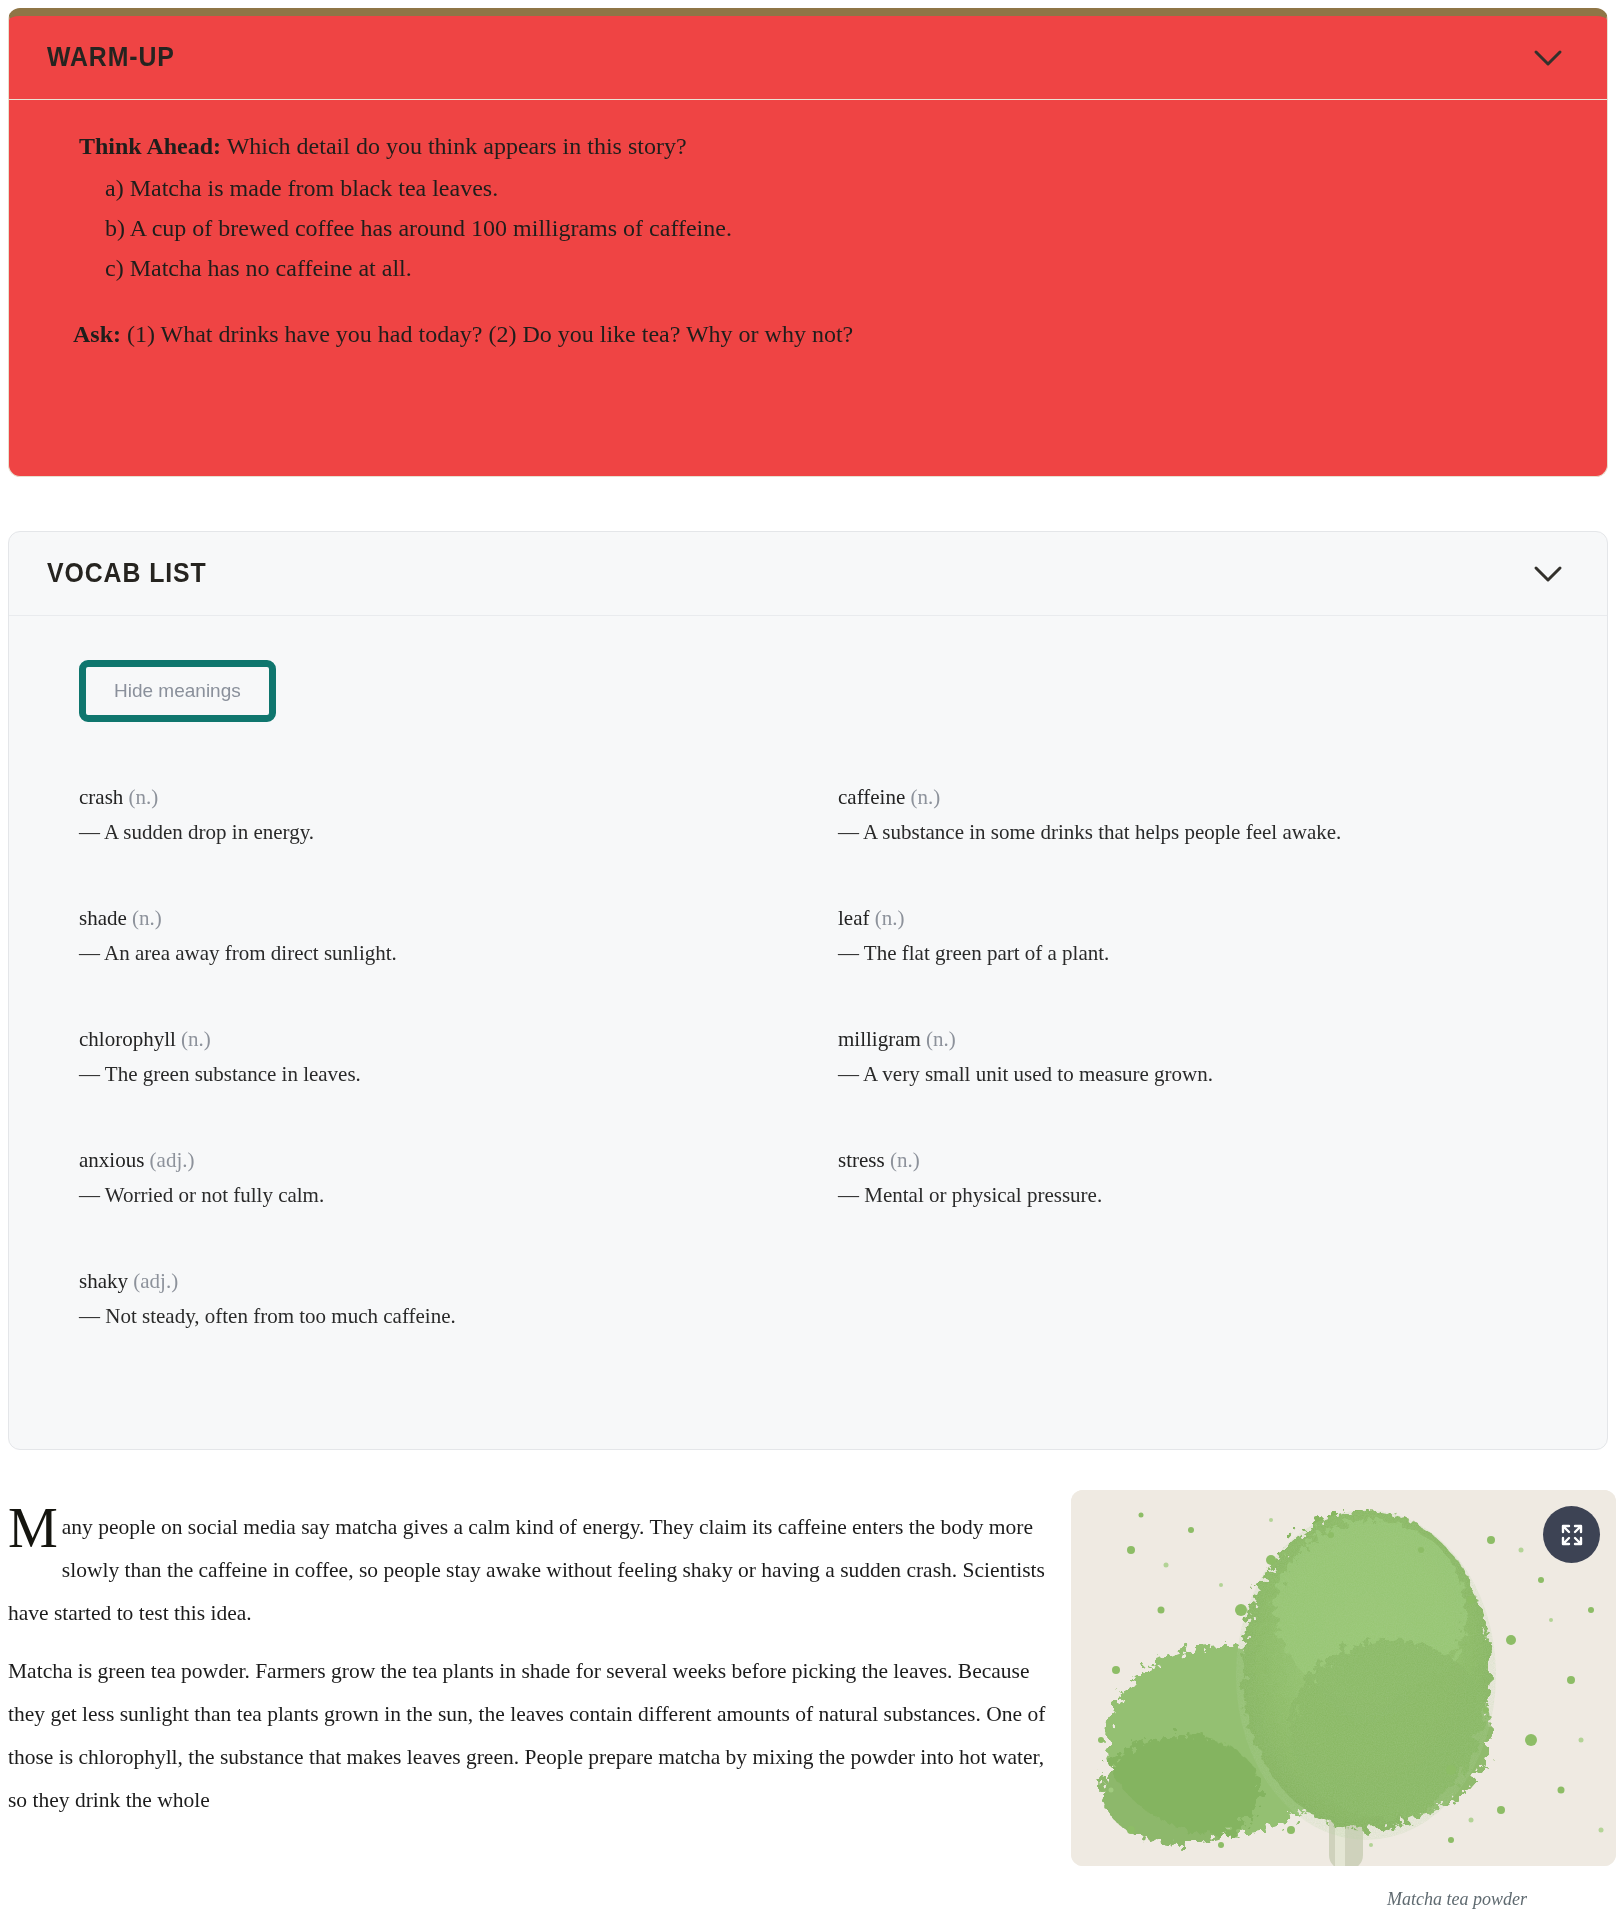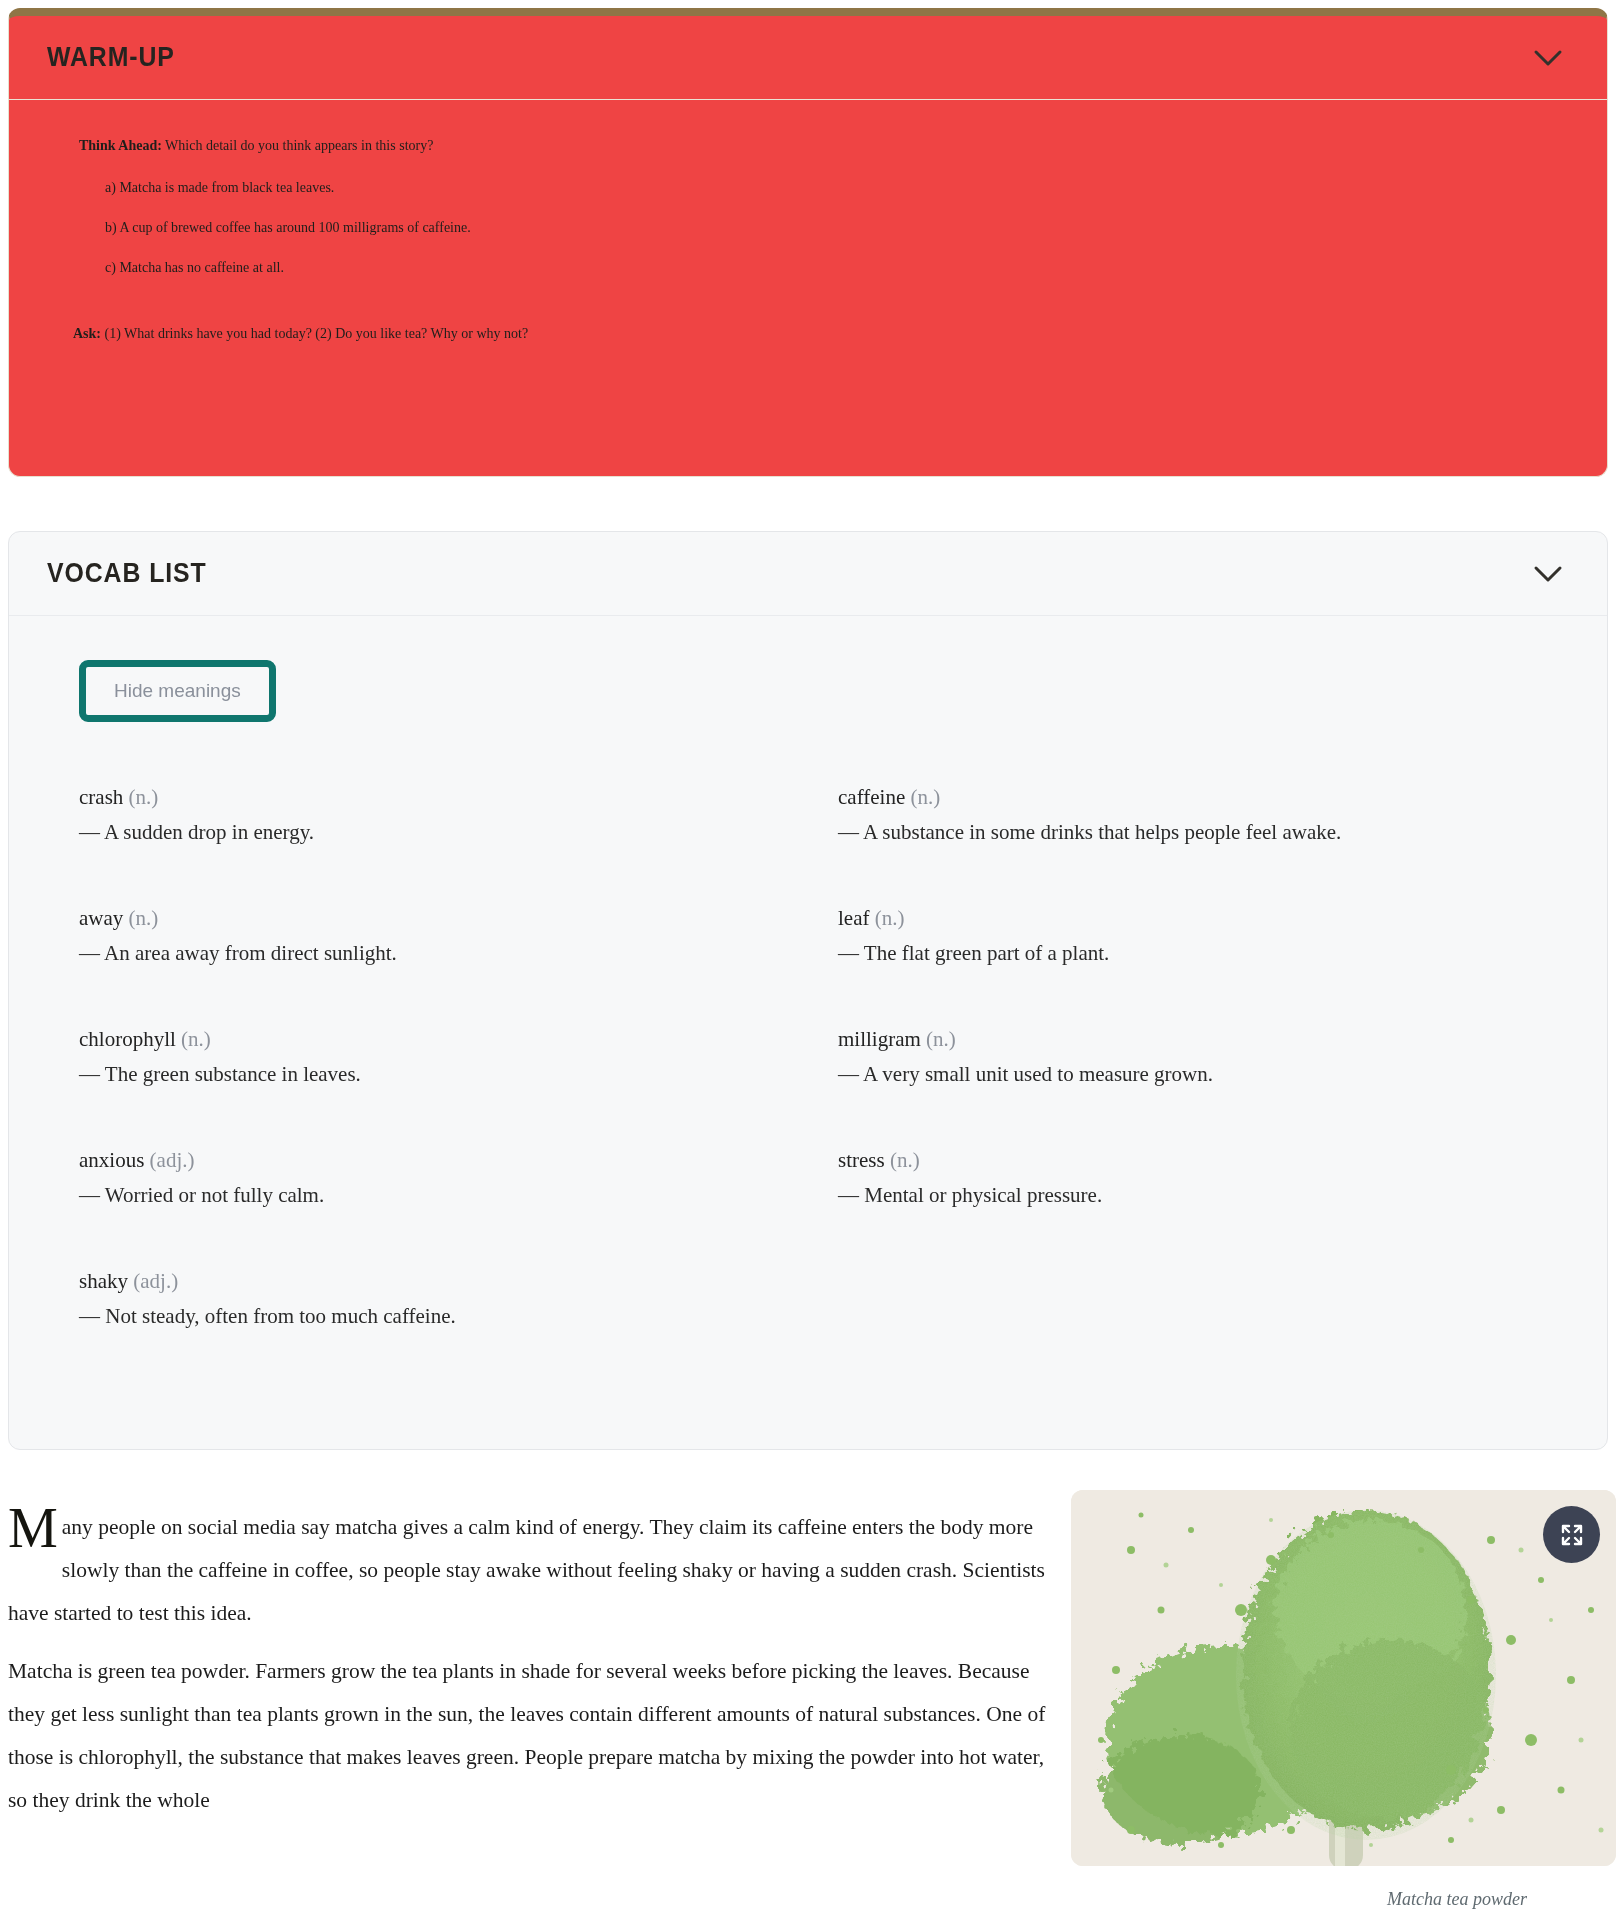--- a/index.html
+++ b/index.html
@@ -27,21 +27,21 @@
   .card-vocab  .card-header { border-bottom:1px solid #e9ebee; }
   .card-title {
     font-family:"Liberation Sans", sans-serif; font-weight:700;
     font-size:27px; letter-spacing:1px; color:#262420;
     transform:scaleX(0.92); transform-origin:left center;
   }
   .chev { width:30px; height:18px; cursor:pointer; }
   .chev svg { display:block; }
 
   
-  .warmup-body { padding:26px 56px 122px 56px; font-size:14px; line-height:40px; color:#1f1e1b; }
+  .warmup-body { padding:26px 56px 122px 56px; font-size:24px; line-height:40px; color:#1f1e1b; }
   .think-line { margin-left:14px; }
   .bold-label { font-weight:700; }
   .options { margin:2px 0 0 40px; list-style:none; }
   .ask-line { margin:26px 0 0 8px; }
 
   
   .vocab-body { padding:44px 70px 118px 70px; }
   .hide-btn {
     display:inline-block; background:transparent;
     font-family:"Liberation Sans", sans-serif; font-size:19px; color:#8a909b;
@@ -118,21 +118,21 @@
     <div class="vocab-grid">
       <div class="vocab-entry">
         <div><span class="vocab-word">crash</span><span class="vocab-pos"> (n.)</span></div>
         <div class="vocab-def">— A sudden drop in energy.</div>
       </div>
       <div class="vocab-entry">
         <div><span class="vocab-word">caffeine</span><span class="vocab-pos"> (n.)</span></div>
         <div class="vocab-def">— A substance in some drinks that helps people feel awake.</div>
       </div>
       <div class="vocab-entry">
-        <div><span class="vocab-word">away</span><span class="vocab-pos"> (n.)</span></div>
+        <div><span class="vocab-word">shade</span><span class="vocab-pos"> (n.)</span></div>
         <div class="vocab-def">— An area away from direct sunlight.</div>
       </div>
       <div class="vocab-entry">
         <div><span class="vocab-word">leaf</span><span class="vocab-pos"> (n.)</span></div>
         <div class="vocab-def">— The flat green part of a plant.</div>
       </div>
       <div class="vocab-entry">
         <div><span class="vocab-word">chlorophyll</span><span class="vocab-pos"> (n.)</span></div>
         <div class="vocab-def">— The green substance in leaves.</div>
       </div>

